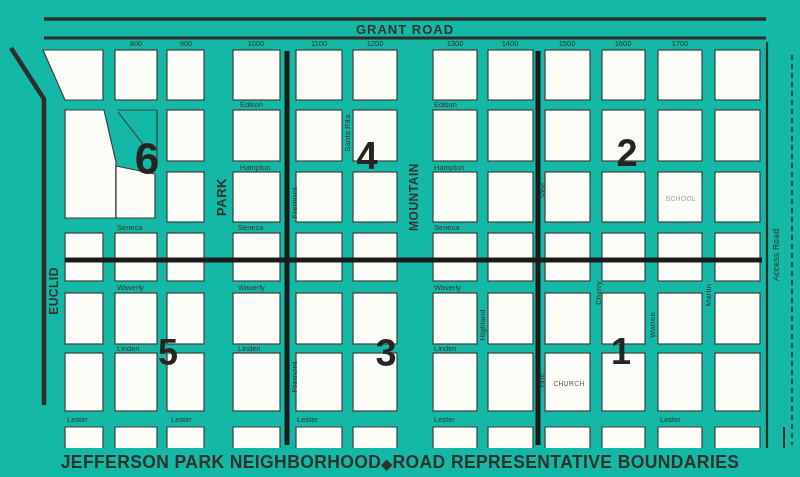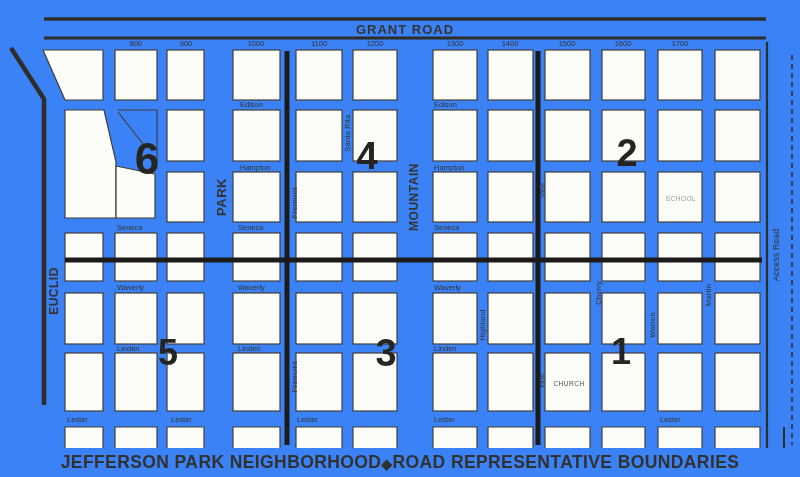--- a/index.html
+++ b/index.html
@@ -1,16 +1,16 @@
 <!DOCTYPE html>
 <html><head>
 <meta charset="utf-8">
 <style>
   html,body{margin:0;padding:0;background:#e8e8e4;}
-  .page{position:relative;width:800px;height:477px;background:#3b82f6;
+  .page{position:relative;width:800px;height:477px;background:#14b8a6;
         font-family:"Liberation Sans",sans-serif;overflow:hidden;}
   .page svg{position:absolute;left:0;top:0;font-family:"Liberation Sans",sans-serif;}
   .map-title{position:absolute;left:0;top:448px;width:100%;height:29px;
         display:flex;align-items:center;justify-content:center;
         font-weight:bold;font-size:17.5px;letter-spacing:.4px;color:#33312d;white-space:nowrap;}
   .map-title .diamond{font-size:14px;transform:translateY(.5px);}
 </style>
 </head>
 <body>
 

